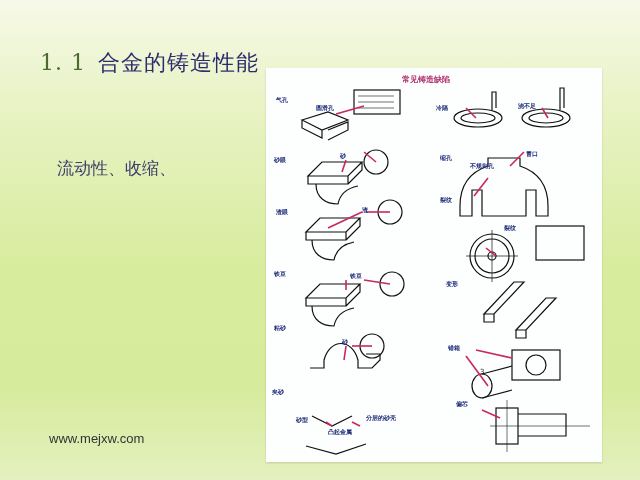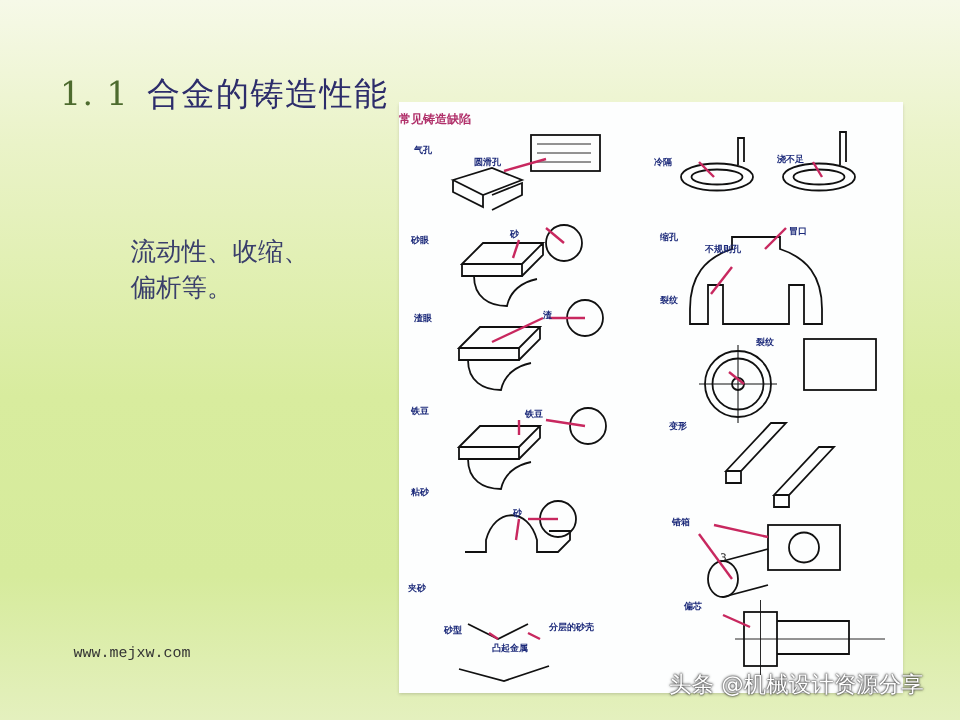--- a/index.html
+++ b/index.html
@@ -12,53 +12,52 @@
   .title {
     position:absolute; left:40px; top:48px;
     font-family: "DejaVu Serif", serif; font-size:22px; color:#2d2d6b;
     letter-spacing:1px; white-space:nowrap;
   }
   .title .num { color:#4d6b2e; margin-right:12px; }
   .bullets {
     position:absolute; left:57px; top:156px;
     font-family:"DejaVu Serif", serif; font-size:17px; line-height:24px; color:#3a3f6b;
   }
-  .bullets div { white-space:nowrap;margin-left:30px; }
+  .bullets div { white-space:nowrap; }
   .url {
-    position:absolute; left:49px; top:431px; font-size:10px; color:#333;
-    font-family:Liberation Mono, monospace;
+    position:absolute; left:49px; top:431px; font-size:13px; color:#333;
+    font-family:Liberation Sans, sans-serif;
   }
   .panel {
     position:absolute; left:266px; top:68px; width:336px; height:394px;
     background:#fdfefe; box-shadow:0 1px 2px rgba(0,0,0,0.15);
   }
   .panel svg { position:absolute; left:0; top:0; }
   .ptitle {
-    position:absolute; left:0; right:16px; top:6px; text-align:left;
+    position:absolute; left:0; right:16px; top:6px; text-align:center;
     font-size:8px; font-weight:bold; color:#b0306a; font-family:Liberation Mono, monospace;
   }
   .lbl { position:absolute; font-size:6px; font-weight:bold; color:#1c2a7a; white-space:nowrap; font-family:"DejaVu Serif", serif; }
   .watermark {
     position:absolute; left:446px; top:447px; font-size:15px; color:#fff;
     text-shadow: 0 0 2px #333, 0 0 1px #000; white-space:nowrap;
     font-family:"DejaVu Sans", sans-serif;
   }
   .pagenum { position:absolute; left:480px; top:368px; font-size:7px; color:#222; }
 </style>
 </head>
 <body>
 
 <div class="slide">
   <div class="title">
     <span class="num">1. 1</span><span>合金的铸造性能</span>
   </div>
 
   <div class="bullets">
     <div>流动性、收缩、</div>
-    <div>偏析等。</div>
   </div>
 
   <div class="url">www.mejxw.com</div>
 
   <div class="panel">
     <svg width="336" height="394" viewBox="0 0 336 394">
       <g fill="none" stroke="#111" stroke-width="1.2">
 
         <path d="M36 52 l26 -8 l20 8 l-26 10 z M36 52 v8 l20 10 v-8 M62 62 l20 -8 v8 l-20 10"></path>
         <rect x="88" y="22" width="46" height="24"></rect>
@@ -151,14 +150,13 @@
     <span class="lbl" style="left:76px;top:270px">砂</span>
     <span class="lbl" style="left:182px;top:276px">错箱</span>
     <span class="lbl" style="left:6px;top:320px">夹砂</span>
     <span class="lbl" style="left:30px;top:348px">砂型</span>
     <span class="lbl" style="left:100px;top:346px">分层的砂壳</span>
     <span class="lbl" style="left:62px;top:360px">凸起金属</span>
     <span class="lbl" style="left:190px;top:332px">偏芯</span>
   </div>
   <span class="pagenum">3</span>
 
-  <div class="watermark">头条 @机械设计资源分享</div>
 </div>
 
 </body></html>

